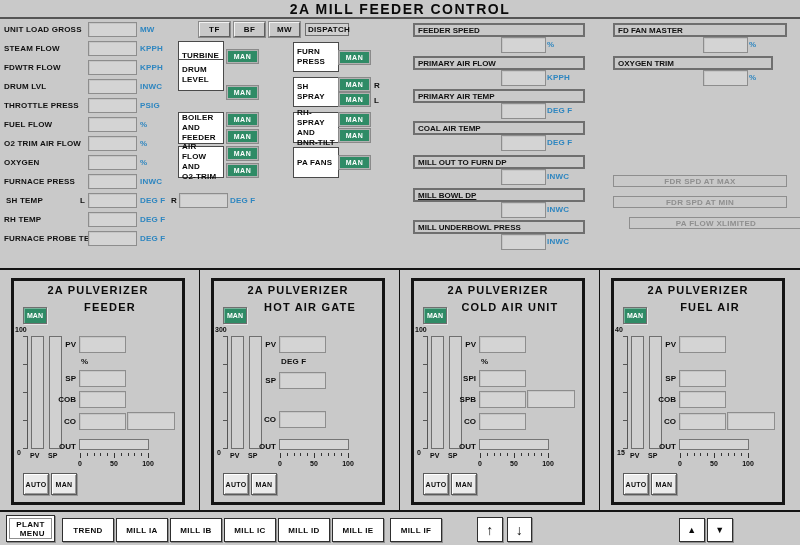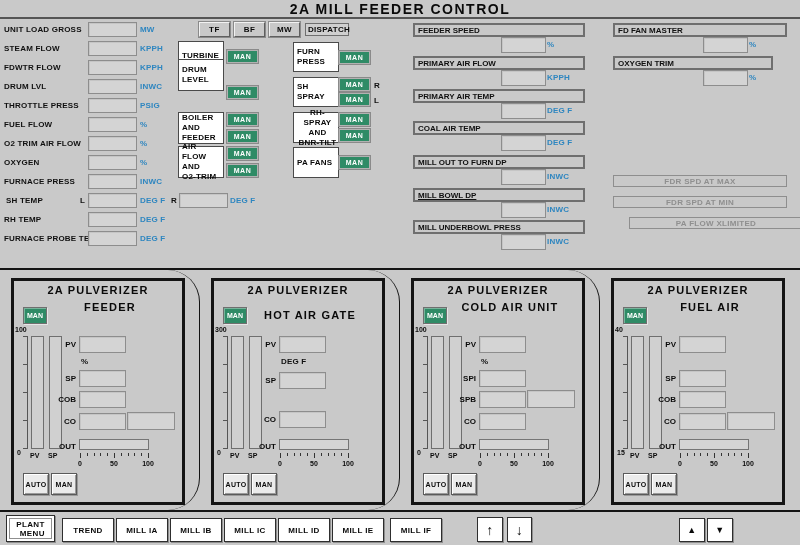--- a/index.html
+++ b/index.html
@@ -50,21 +50,21 @@
   }
   .flatbox{
     position:absolute;border:1px solid #6f6f6f;box-sizing:border-box;
     font-size:8px;font-weight:bold;color:#0a0a0a;
     display:flex;align-items:center;padding-left:2px;letter-spacing:.3px;background:#cfcfcf;
   }
   #pulv-section{
     position:absolute;left:0;top:268px;width:800px;height:244px;box-sizing:border-box;
     border-top:2px solid #141414;border-bottom:2px solid #141414;display:flex;
   }
-  .pulv-cell{position:relative;flex:0 0 200px;box-sizing:border-box;border-radius:32px;}
+  .pulv-cell{position:relative;flex:0 0 200px;box-sizing:border-box;}
   .pulv-cell.divider{border-right:1px solid #141414;}
   .pulv-frame{position:absolute;left:11px;top:8px;width:174px;height:227px;border:3px solid #141414;box-sizing:border-box;}
   .p-title{position:absolute;left:0;right:0;text-align:center;font-size:11px;font-weight:bold;letter-spacing:1.2px;color:#0a0a0a;white-space:nowrap;}
   .p-name{position:absolute;left:24px;right:0;text-align:center;font-size:11px;font-weight:bold;letter-spacing:1.2px;color:#0a0a0a;white-space:nowrap;}
   .modebadge{
     position:absolute;width:24px;height:17px;box-sizing:border-box;color:#fff;
     font-size:7px;font-weight:bold;display:flex;align-items:center;justify-content:center;
     border:1px solid #6f6f6f;box-shadow:1px 1px 0 #e6e6e6,inset 1px 1px 0 rgba(255,255,255,.35);
   }
   .vbar{position:absolute;width:13px;height:113px;border:1px solid #6f6f6f;background:#d0d0d0;box-sizing:border-box;}
@@ -167,21 +167,21 @@
     </div>
   <div id="groups-right" class="abs" style="left:293px;top:42px;width:95px;height:140px;">
       <div class="whitebox" style="left: 0px; top: 0px; width: 46px; height: 30px;">FURN
 PRESS</div>
       <div class="greenbtn" style="left: 46px; top: 9px; background: rgb(47, 139, 102);">MAN</div>
       <div class="whitebox" style="left: 0px; top: 35px; width: 46px; height: 30px;">SH SPRAY</div>
       <div class="greenbtn" style="left: 46px; top: 36px; background: rgb(47, 139, 102);">MAN</div>
       <div class="lbl" style="left: 81px; top: 39px;">R</div>
       <div class="greenbtn" style="left: 46px; top: 51px; background: rgb(47, 139, 102);">MAN</div>
       <div class="lbl" style="left: 81px; top: 54px;">L</div>
-      <div class="whitebox" style="left: 0px; top: 70px; width: 46px; height: 31px; text-align: center;">RH-SPRAY
+      <div class="whitebox" style="left: 0px; top: 70px; width: 46px; height: 31px;">RH-SPRAY
 AND
 BNR-TILT</div>
       <div class="greenbtn" style="left: 46px; top: 71px; background: rgb(47, 139, 102);">MAN</div>
       <div class="greenbtn" style="left: 46px; top: 87px; background: rgb(47, 139, 102);">MAN</div>
       <div class="whitebox" style="left: 0px; top: 105px; width: 46px; height: 31px;">PA FANS</div>
       <div class="greenbtn" style="left: 46px; top: 114px; background: rgb(47, 139, 102);">MAN</div>
     </div>
 
   <div id="mid-readouts" class="abs" style="left:413px;top:23px;width:180px;height:240px;">
       <div class="hdrbar" style="left: 0px; top: 0px; width: 172px;">FEEDER SPEED</div>
@@ -264,21 +264,21 @@
           <div class="tiny" style="left: 66px; top: 179px; transform: translateX(-50%);">0</div>
           <div class="tiny" style="left: 100px; top: 179px; transform: translateX(-50%);">50</div>
           <div class="tiny" style="left: 134px; top: 179px; transform: translateX(-50%);">100</div>
           <div class="panelbtn" style="left: 9px; top: 192px; width: 26px; height: 22px;">AUTO</div>
           <div class="panelbtn" style="left: 37px; top: 192px; width: 26px; height: 22px;">MAN</div>
         </div>
       </div>
       <div class="pulv-cell divider">
         <div class="pulv-frame">
           <div class="p-title" style="top: 3px;">2A PULVERIZER</div>
-          <div class="p-name" style="top: 20px; margin-top: 8px;">HOT AIR GATE</div>
+          <div class="p-name" style="top: 20px;">HOT AIR GATE</div>
           <div class="modebadge" style="left: 9px; top: 26px; background: rgb(47, 139, 102);">MAN</div>
           <div class="tiny" style="left: 1px; top: 45px;">300</div>
           <div class="axis" style="left: 13px; top: 55px; height: 113px;"></div>
           <div class="tick" style="left: 9px; top: 55px; width: 4px;"></div>
           <div class="tick" style="left: 9px; top: 83px; width: 4px;"></div>
           <div class="tick" style="left: 9px; top: 111px; width: 4px;"></div>
           <div class="tick" style="left: 9px; top: 139px; width: 4px;"></div>
           <div class="tick" style="left: 9px; top: 167px; width: 4px;"></div>
           <div class="vbar" style="left: 17px; top: 55px;"></div>
           <div class="vbar" style="left: 35px; top: 55px;"></div>

